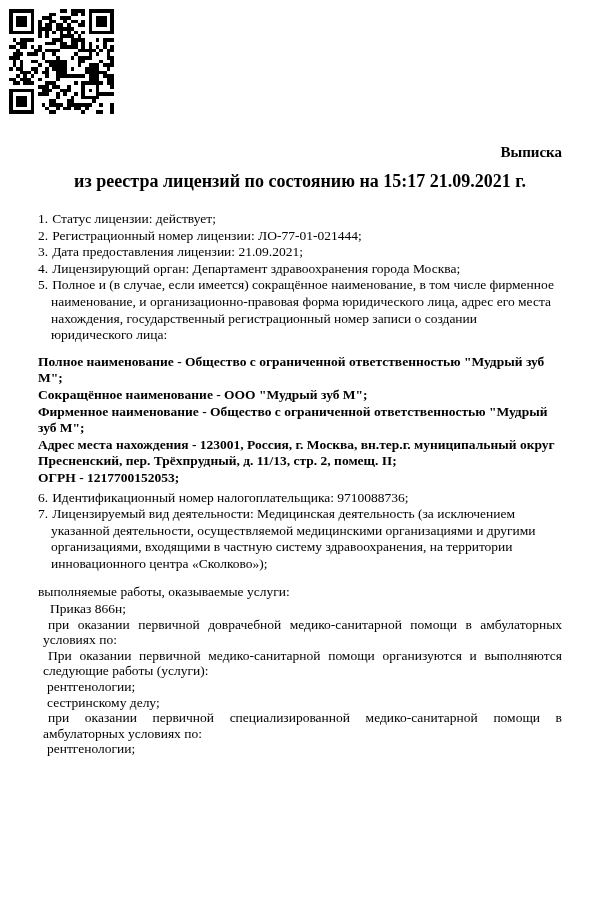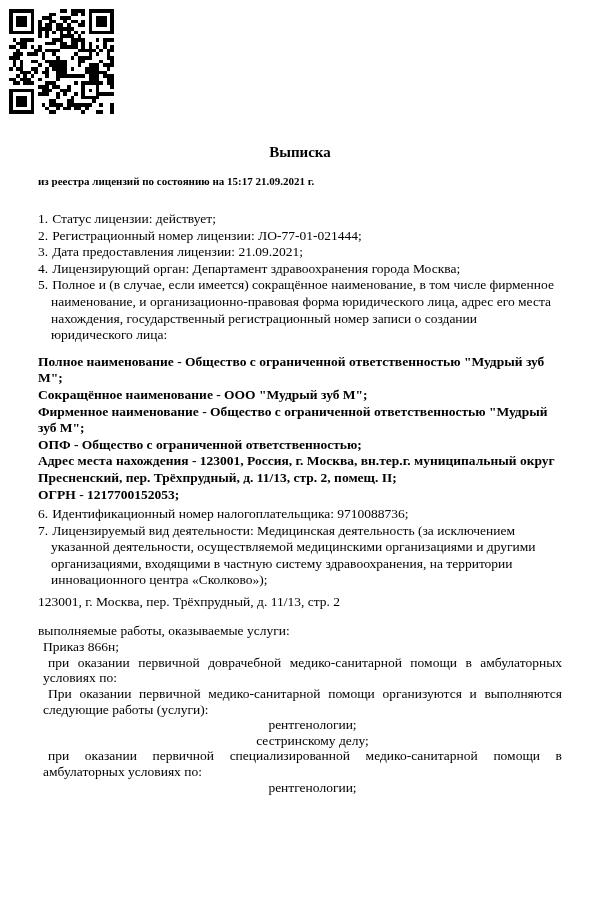--- a/index.html
+++ b/index.html
@@ -10,34 +10,34 @@
     color: #000000;
     position: relative;
     overflow: hidden;
   }
   .page { position: absolute; inset: 0; background: #ffffff; }
   .qr { position: absolute; left: 9px; top: 9px; width: 105px; height: 105px; }
   .content {
     position: absolute; left: 38px; top: 138px; width: 524px;
     font-size: 13.5px; line-height: 16.6px;
   }
-  .title   { font-size: 15px; line-height: 18px; font-weight: bold; text-align: center; margin-top: 5px; }
-  .subtitle{ font-size: 11px; line-height: 18px; font-weight: bold; margin-top: 11px; }
+  .title   { font-size: 15px; line-height: 18px; font-weight: bold; text-align: right; margin-top: 5px; }
+  .subtitle{ font-size: 18px; line-height: 18px; font-weight: bold; text-align: center; margin-top: 11px; }
   .item { padding-left: 13px; text-indent: -13px; }
   .item .num { padding-right: 4px; }
   .item.first { margin-top: 21px; }
   .item.tight { margin-top: 3px; }
   .entity { margin-top: 10px; font-weight: bold; }
   .entity p { margin: 0; }
   .addr { margin-top: 5px; }
   .works-intro { margin-top: 12px; }
   .services { line-height: 15.6px; }
-  .s-plain { margin-left: 5px; }
+  .s-plain { margin-left: 12px; }
   .s-just  { margin-left: 5px; text-indent: 5px; text-align: justify; }
-  .s-sub   { margin-left: 25px; text-align: center; }
+  .s-sub   { margin-left: 9px; }
 </style>
 </head>
 <body>
 
 <div class="page">
 
   <div class="qr" id="qr"><svg width="104.98" height="104.98" viewBox="0 0 104.98 104.98" shape-rendering="crispEdges" xmlns="http://www.w3.org/2000/svg">
         <rect width="104.98" height="104.98" fill="#ffffff"></rect>
         <rect x="0.00" y="0.00" width="3.62" height="3.62" fill="#000000"></rect>
         <rect x="3.62" y="0.00" width="3.62" height="3.62" fill="#000000"></rect>
@@ -468,31 +468,29 @@
     <div class="item"><span class="num">3.</span><span>Дата предоставления лицензии: 21.09.2021;</span></div>
 
     <div class="item"><span class="num">4.</span><span>Лицензирующий орган: Департамент здравоохранения города Москва;</span></div>
 
     <div class="item"><span class="num">5.</span><span>Полное и (в случае, если имеется) сокращённое наименование, в том числе фирменное наименование, и организационно-правовая форма юридического лица, адрес его места нахождения, государственный регистрационный номер записи о создании юридического лица:</span></div>
 
     <div class="entity">
       <p>Полное наименование - Общество с ограниченной ответственностью "Мудрый зуб М";</p>
       <p>Сокращённое наименование - ООО "Мудрый зуб М";</p>
       <p>Фирменное наименование - Общество с ограниченной ответственностью "Мудрый зуб М";</p>
-      <p>ОПФ - Общество с ограниченной ответственностью;</p>
       <p>Адрес места нахождения - 123001, Россия, г. Москва, вн.тер.г. муниципальный округ Пресненский, пер. Трёхпрудный, д. 11/13, стр. 2, помещ. II;</p>
       <p>ОГРН - 1217700152053;</p>
     </div>
 
     <div class="item tight"><span class="num">6.</span><span>Идентификационный номер налогоплательщика: 9710088736;</span></div>
 
     <div class="item"><span class="num">7.</span><span>Лицензируемый вид деятельности: Медицинская деятельность (за исключением указанной деятельности, осуществляемой медицинскими организациями и другими организациями, входящими в частную систему здравоохранения, на территории инновационного центра «Сколково»);</span></div>
 
 
-    <div class="addr">123001, г. Москва, пер. Трёхпрудный, д. 11/13, стр. 2</div>
     <div class="works-intro">выполняемые работы, оказываемые услуги:</div>
 
     <div class="services">
       <div class="s-plain">Приказ 866н;</div>
       <div class="s-just">при оказании первичной доврачебной медико-санитарной помощи в амбулаторных условиях по:</div>
       <div class="s-just">При оказании первичной медико-санитарной помощи организуются и выполняются следующие работы (услуги):</div>
       <div class="s-sub">рентгенологии;</div>
       <div class="s-sub">сестринскому делу;</div>
       <div class="s-just">при оказании первичной специализированной медико-санитарной помощи в амбулаторных условиях по:</div>
       <div class="s-sub">рентгенологии;</div>

